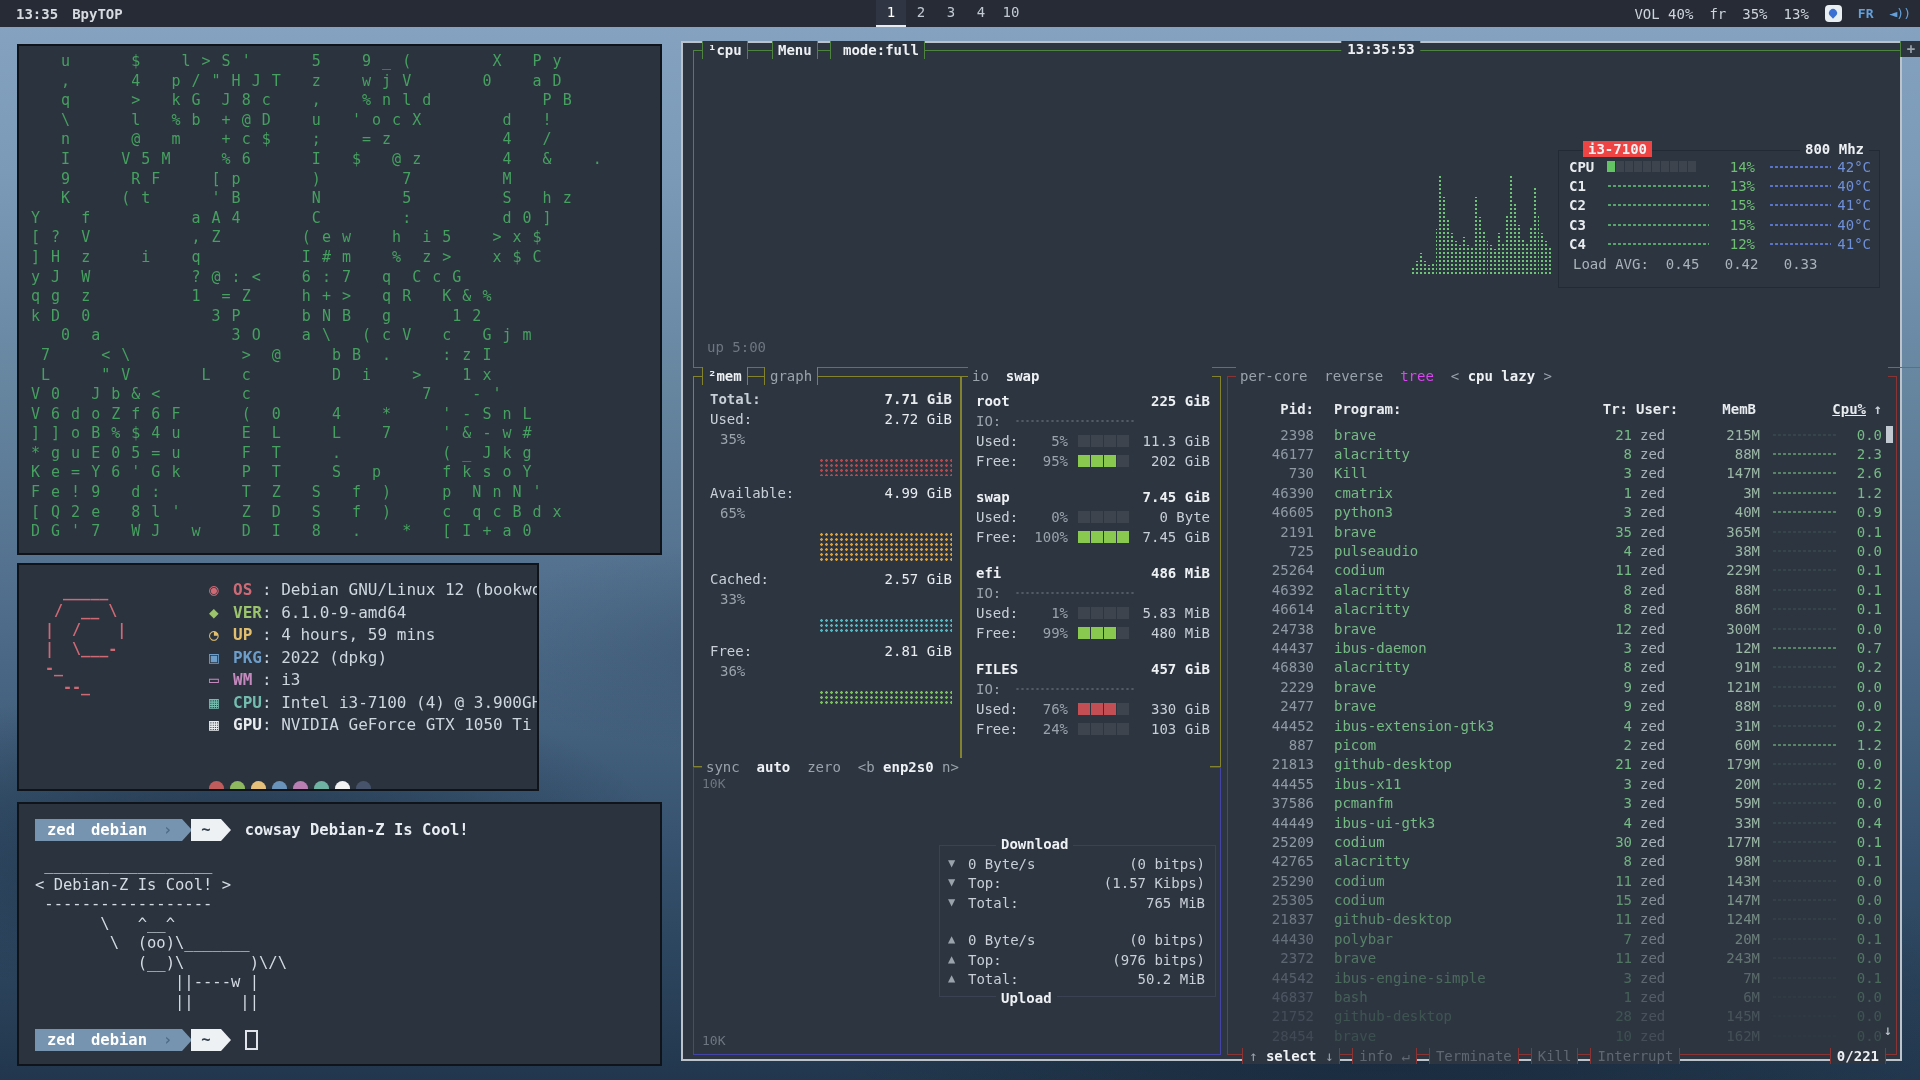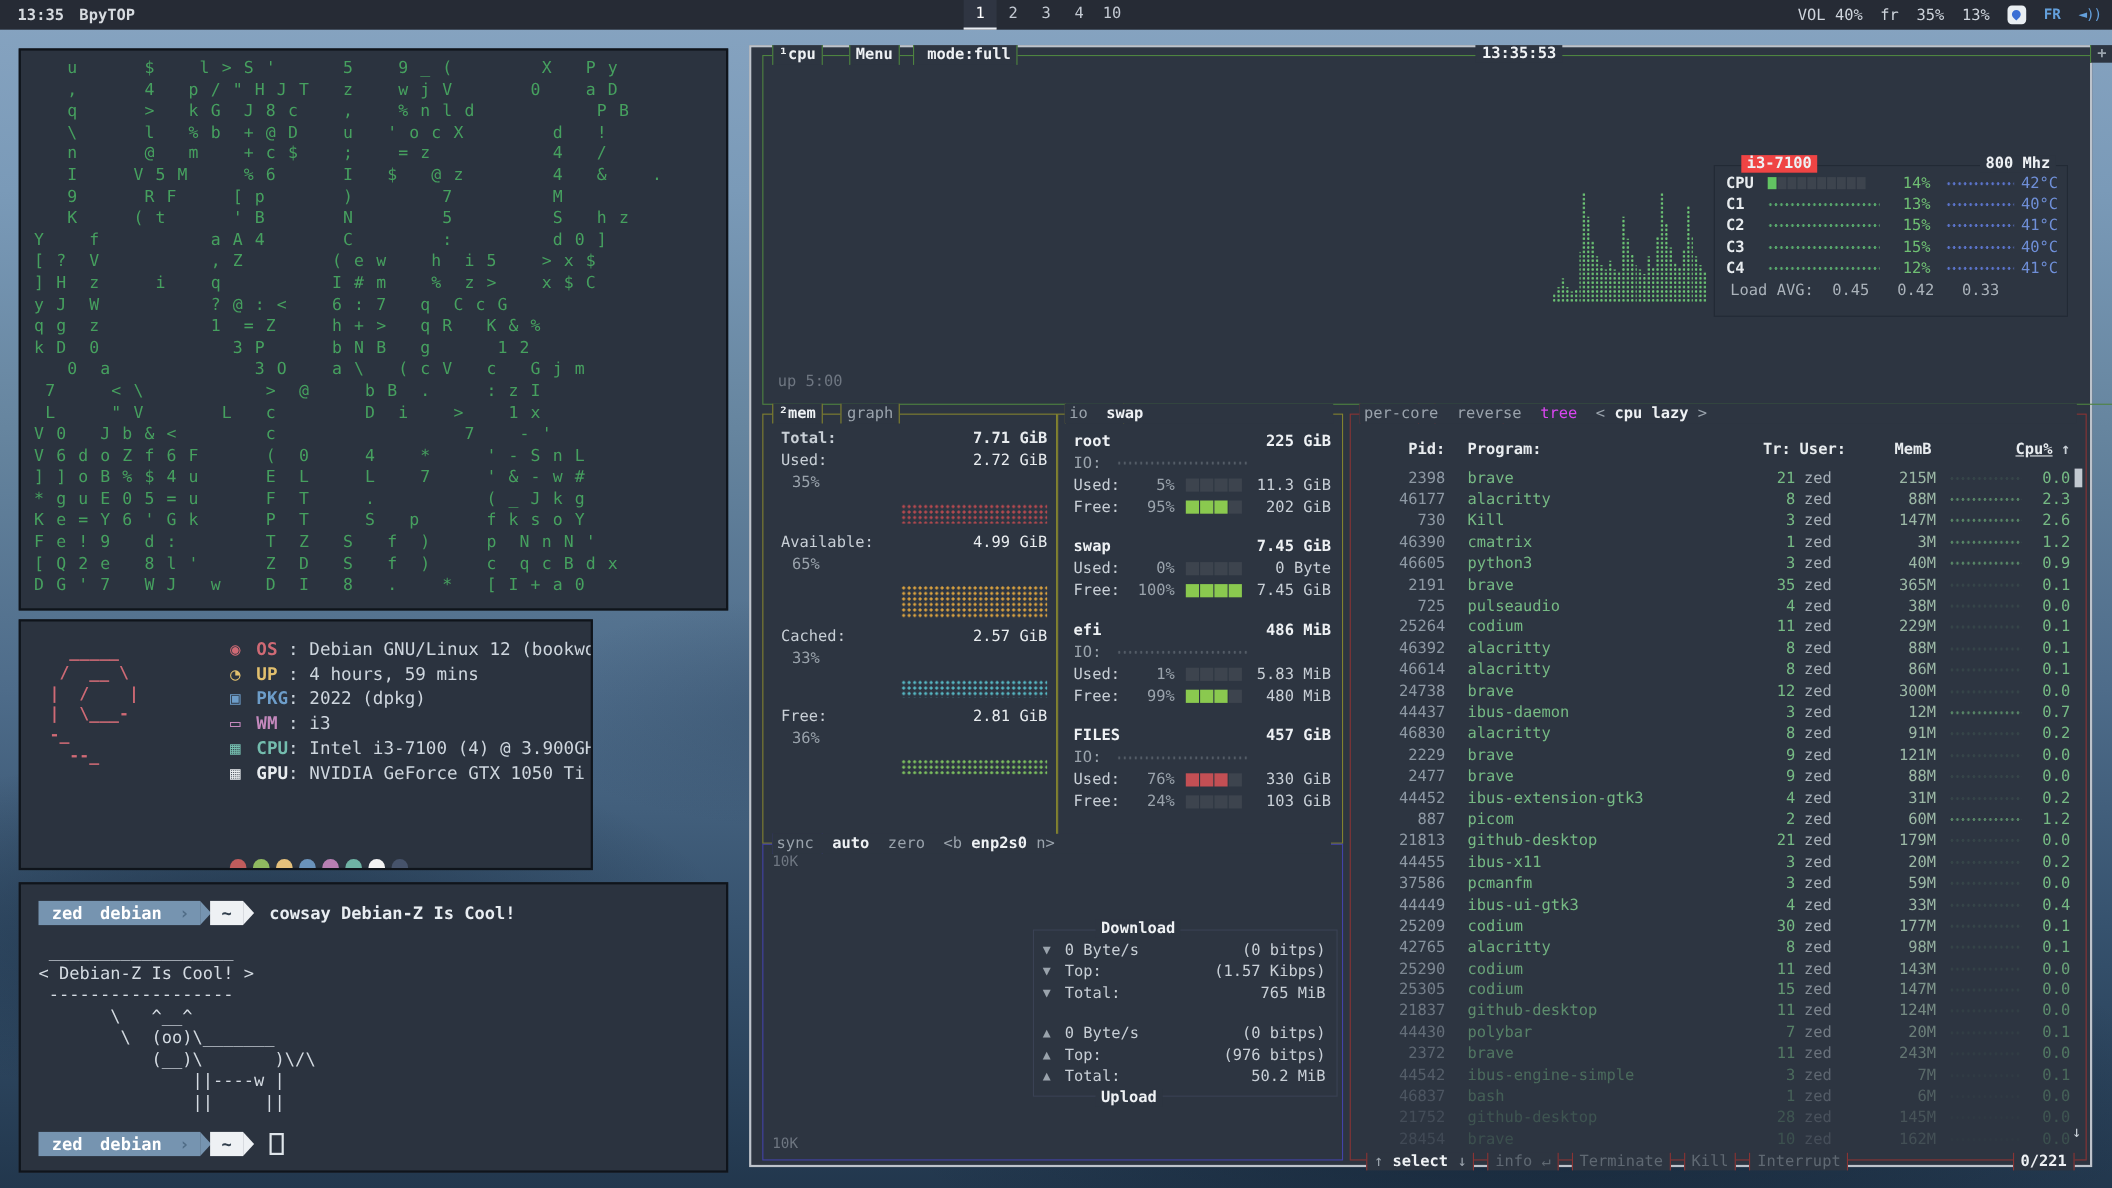--- a/index.html
+++ b/index.html
@@ -233,20 +233,21 @@
 
   <div class="term term-fetch">
     <pre id="fetch-logo">  _____
  /  __ \
 |  /    |
 |  \___-
 -_
   --_</pre>
     <div class="fetch-info" id="fetch-info">
         <div class="fl"><span class="fi" style="color: rgb(207, 106, 117);">◉</span><b style="color: rgb(207, 106, 117);">OS </b><span>: </span><span>Debian GNU/Linux 12 (bookworm) x86_64</span></div>
+        <div class="fl"><span class="fi" style="color: rgb(155, 196, 109);">◆</span><b style="color: rgb(155, 196, 109);">VER</b><span>: </span><span>6.1.0-9-amd64</span></div>
         <div class="fl"><span class="fi" style="color: rgb(226, 192, 110);">◔</span><b style="color: rgb(226, 192, 110);">UP </b><span>: </span><span>4 hours, 59 mins</span></div>
         <div class="fl"><span class="fi" style="color: rgb(109, 157, 201);">▣</span><b style="color: rgb(109, 157, 201);">PKG</b><span>: </span><span>2022 (dpkg)</span></div>
         <div class="fl"><span class="fi" style="color: rgb(196, 137, 189);">▭</span><b style="color: rgb(196, 137, 189);">WM </b><span>: </span><span>i3</span></div>
         <div class="fl"><span class="fi" style="color: rgb(116, 189, 174);">▦</span><b style="color: rgb(116, 189, 174);">CPU</b><span>: </span><span>Intel i3-7100 (4) @ 3.900GHz</span></div>
         <div class="fl"><span class="fi" style="color: rgb(232, 236, 239);">▦</span><b style="color: rgb(232, 236, 239);">GPU</b><span>: </span><span>NVIDIA GeForce GTX 1050 Ti</span></div>
       </div>
     <div class="dots-row" id="fetch-dots">
         <span class="cdot" style="background: rgb(192, 92, 92);"></span>
         <span class="cdot" style="background: rgb(143, 185, 95);"></span>
         <span class="cdot" style="background: rgb(229, 192, 123);"></span>

